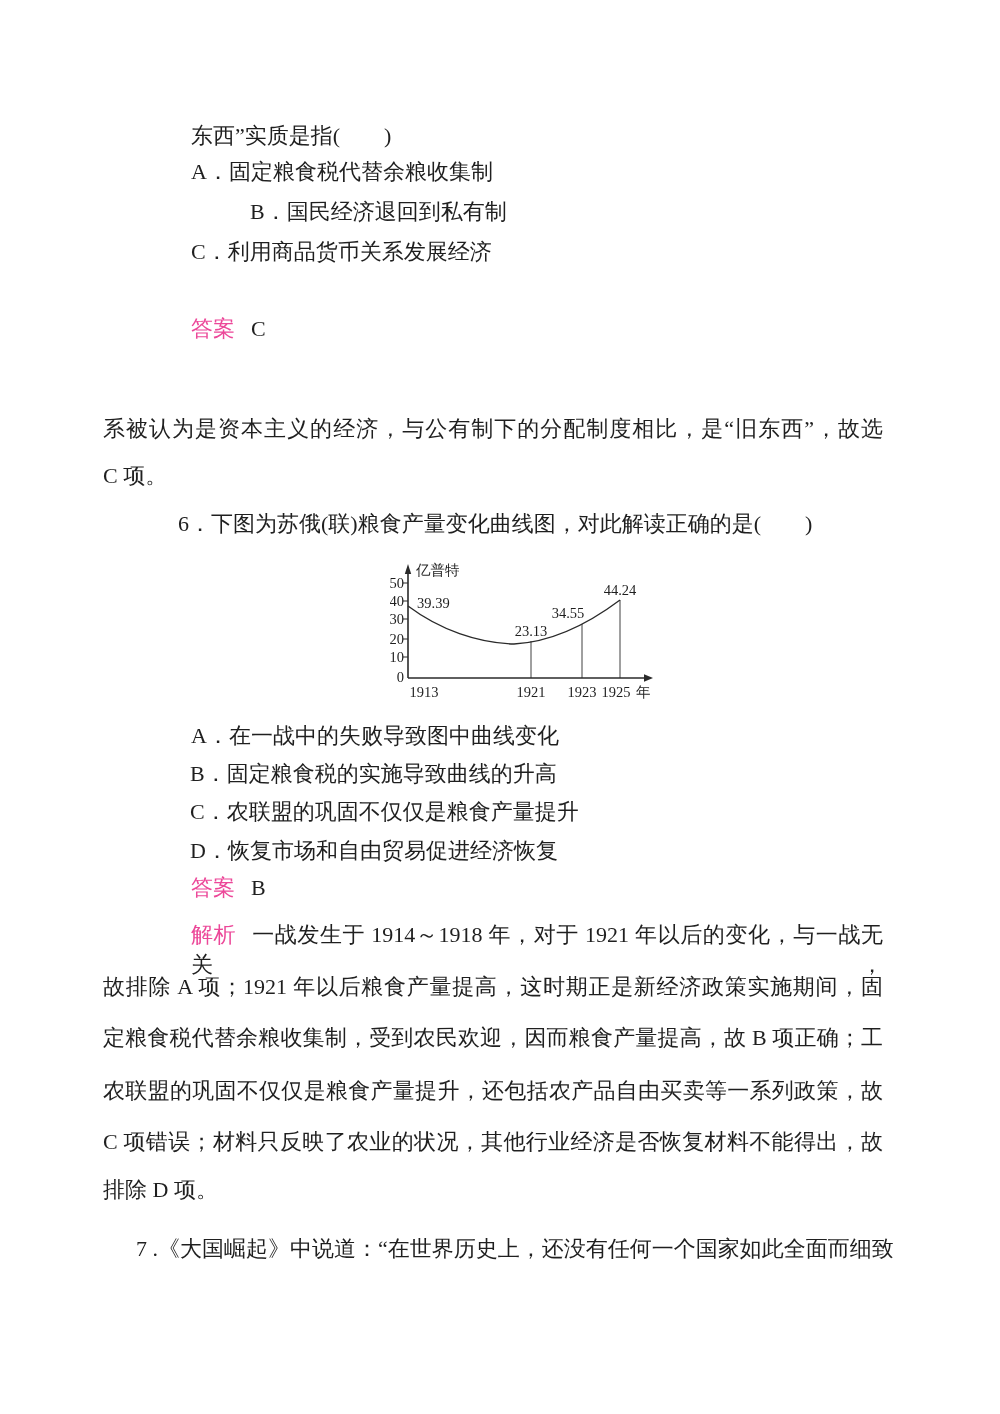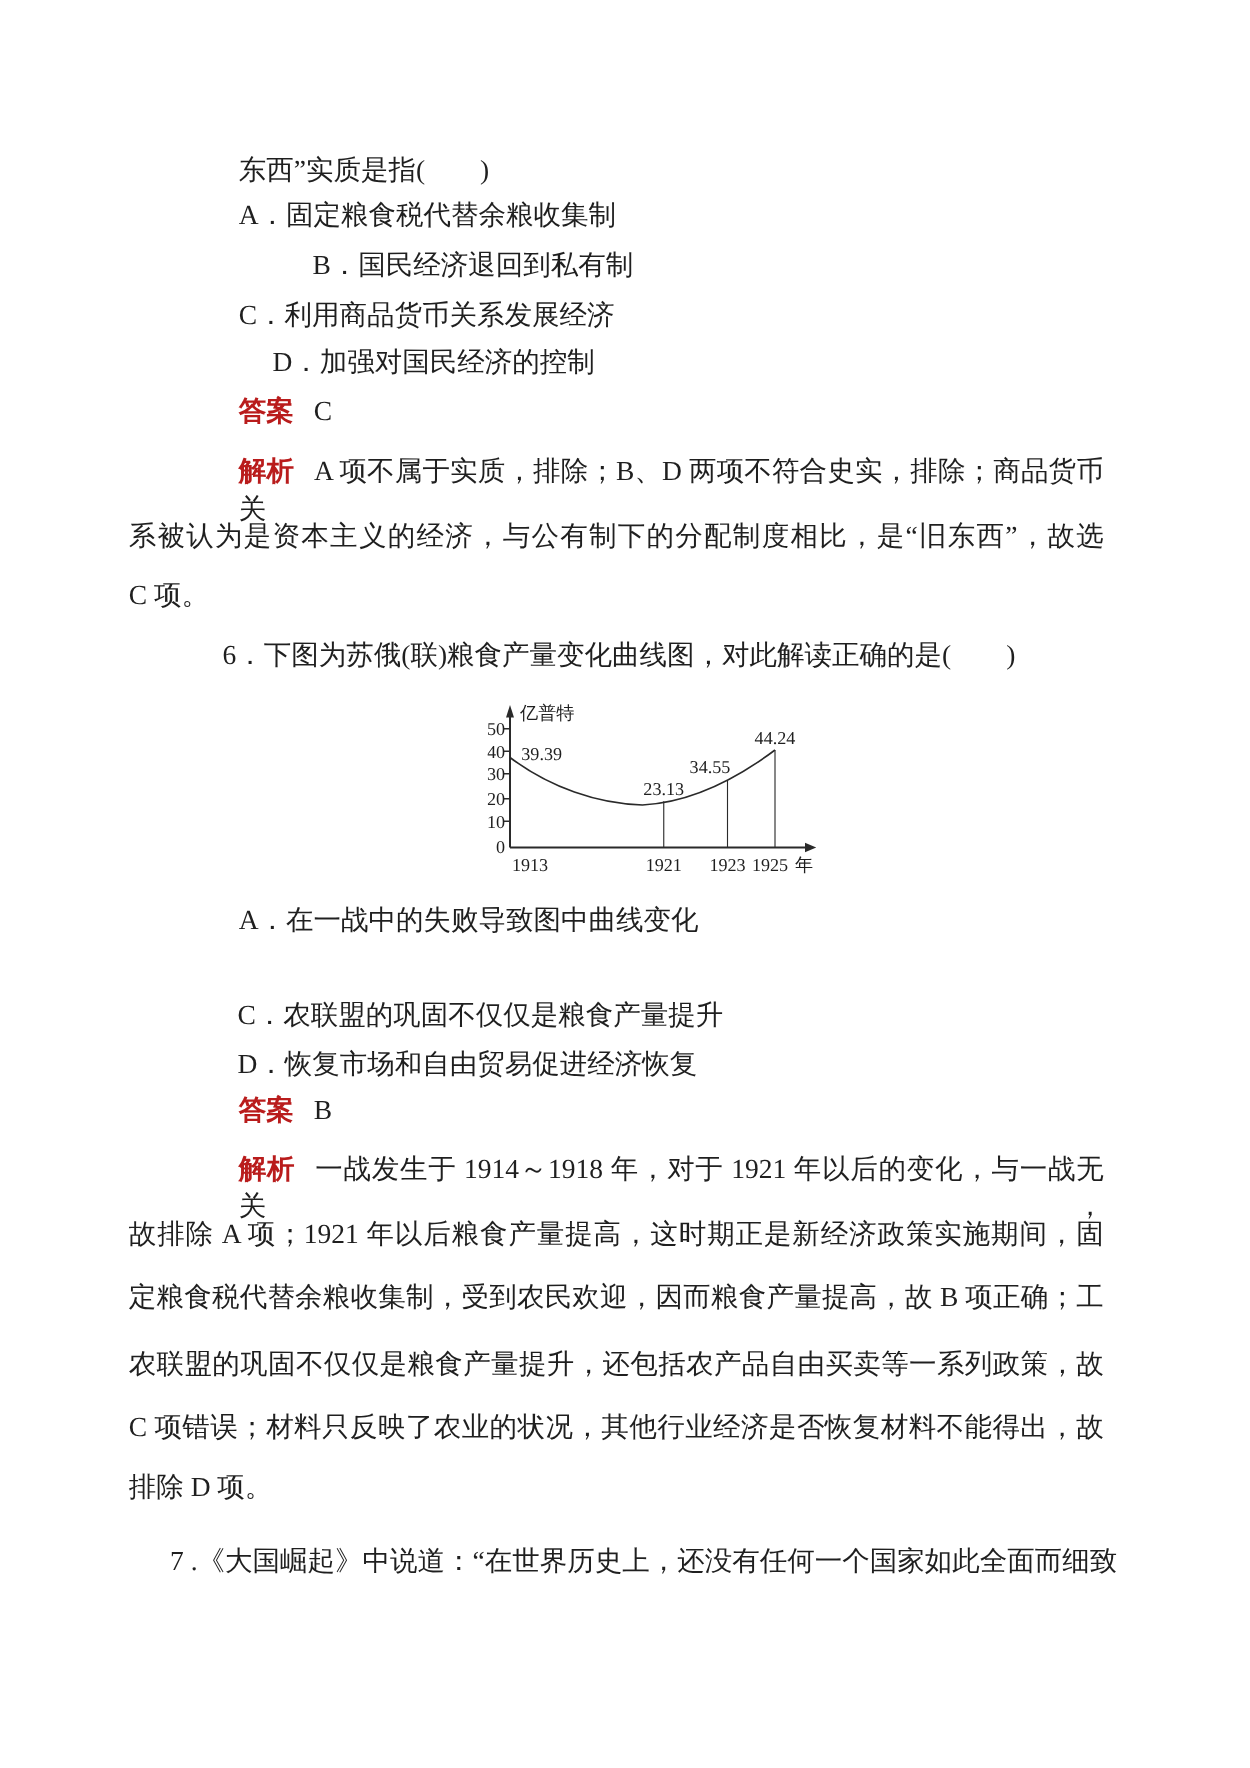--- a/index.html
+++ b/index.html
@@ -3,49 +3,45 @@
 <meta charset="utf-8">
 <style>
   html,body{margin:0;padding:0;background:#ffffff;}
   .page{
     position:relative;width:1000px;height:1414px;background:#ffffff;
     font-family:"Liberation Serif","DejaVu Serif",serif;
     font-size:22px;color:#1f1f1f;overflow:hidden;
   }
   .l{position:absolute;white-space:nowrap;line-height:30px;}
   .j{white-space:normal;text-align:justify;text-align-last:justify;}
-  .red{color:#b91c1c;font-weight:bold;}
+  .red{color:#ec4899;font-weight:normal;}
   .lab{margin-right:16px;}
   .chart{position:absolute;left:390px;top:558px;}
   .chart text{font-family:"Liberation Serif","DejaVu Serif",serif;font-size:14.5px;fill:#1f1f1f;}
   .chart .axis,.chart .curve{fill:none;stroke:#2a2a2a;}
   .chart .axis{stroke-width:1.6;}
   .chart .curve{stroke-width:1.3;}
   .chart .drop{stroke:#2a2a2a;stroke-width:0.9;fill:none;}
   .chart .tick{stroke:#2a2a2a;stroke-width:1.2;fill:none;}
   .chart .arrow{fill:#2a2a2a;stroke:none;}
 </style>
 </head>
 <body>
 
 <div class="page">
 
   <div class="l" style="left:191px;top:121px">东西”实质是指(　　)</div>
   <div class="l" style="left:191px;top:157px">A．固定粮食税代替余粮收集制</div>
   <div class="l" style="left:191px;top:237px">C．利用商品货币关系发展经济</div>
   <div class="l" style="left:250px;top:197px">B．国民经济退回到私有制</div>
-  <div class="l" style="left:218px;top:275px">D．加强对国民经济的控制</div>
 
   <div class="l" style="left:191px;top:314px">
     <span class="red lab">答案</span><span>C</span>
   </div>
 
-  <div class="l j" style="left:191px;top:362px;width:692px">
-    <span class="red lab">解析</span><span>A 项不属于实质，排除；B、D 两项不符合史实，排除；商品货币关</span>
-  </div>
   <div class="l j" style="left:103px;top:414px;width:780px">系被认为是资本主义的经济，与公有制下的分配制度相比，是“旧东西”，故选</div>
   <div class="l" style="left:103px;top:461px">C 项。</div>
 
   <div class="l" style="left:178px;top:509px">6．下图为苏俄(联)粮食产量变化曲线图，对此解读正确的是(　　)</div>
 
   <svg class="chart" width="272" height="150" viewBox="0 0 272 150">
 
     <path class="axis" d="M18,120 L18,12"></path>
     <path class="arrow" d="M18,6 L14.8,16 L21.2,16 Z"></path>
     <path class="axis" d="M18,120 L256,120"></path>
@@ -74,20 +70,21 @@
     <text x="230" y="37" text-anchor="middle">44.24</text>
 
     <text x="34" y="139" text-anchor="middle">1913</text>
     <text x="141" y="139" text-anchor="middle">1921</text>
     <text x="192" y="139" text-anchor="middle">1923</text>
     <text x="226" y="139" text-anchor="middle">1925</text>
     <text x="246" y="139">年</text>
   </svg>
 
   <div class="l" style="left:191px;top:721px">A．在一战中的失败导致图中曲线变化</div>
+  <div class="l" style="left:190px;top:759px">B．固定粮食税的实施导致曲线的升高</div>
   <div class="l" style="left:190px;top:797px">C．农联盟的巩固不仅仅是粮食产量提升</div>
   <div class="l" style="left:190px;top:836px">D．恢复市场和自由贸易促进经济恢复</div>
 
   <div class="l" style="left:191px;top:873px">
     <span class="red lab">答案</span><span>B</span>
   </div>
 
   <div class="l j" style="left:191px;top:920px;width:692px">
     <span class="red lab">解析</span><span>一战发生于 1914～1918 年，对于 1921 年以后的变化，与一战无关，</span>
   </div>

